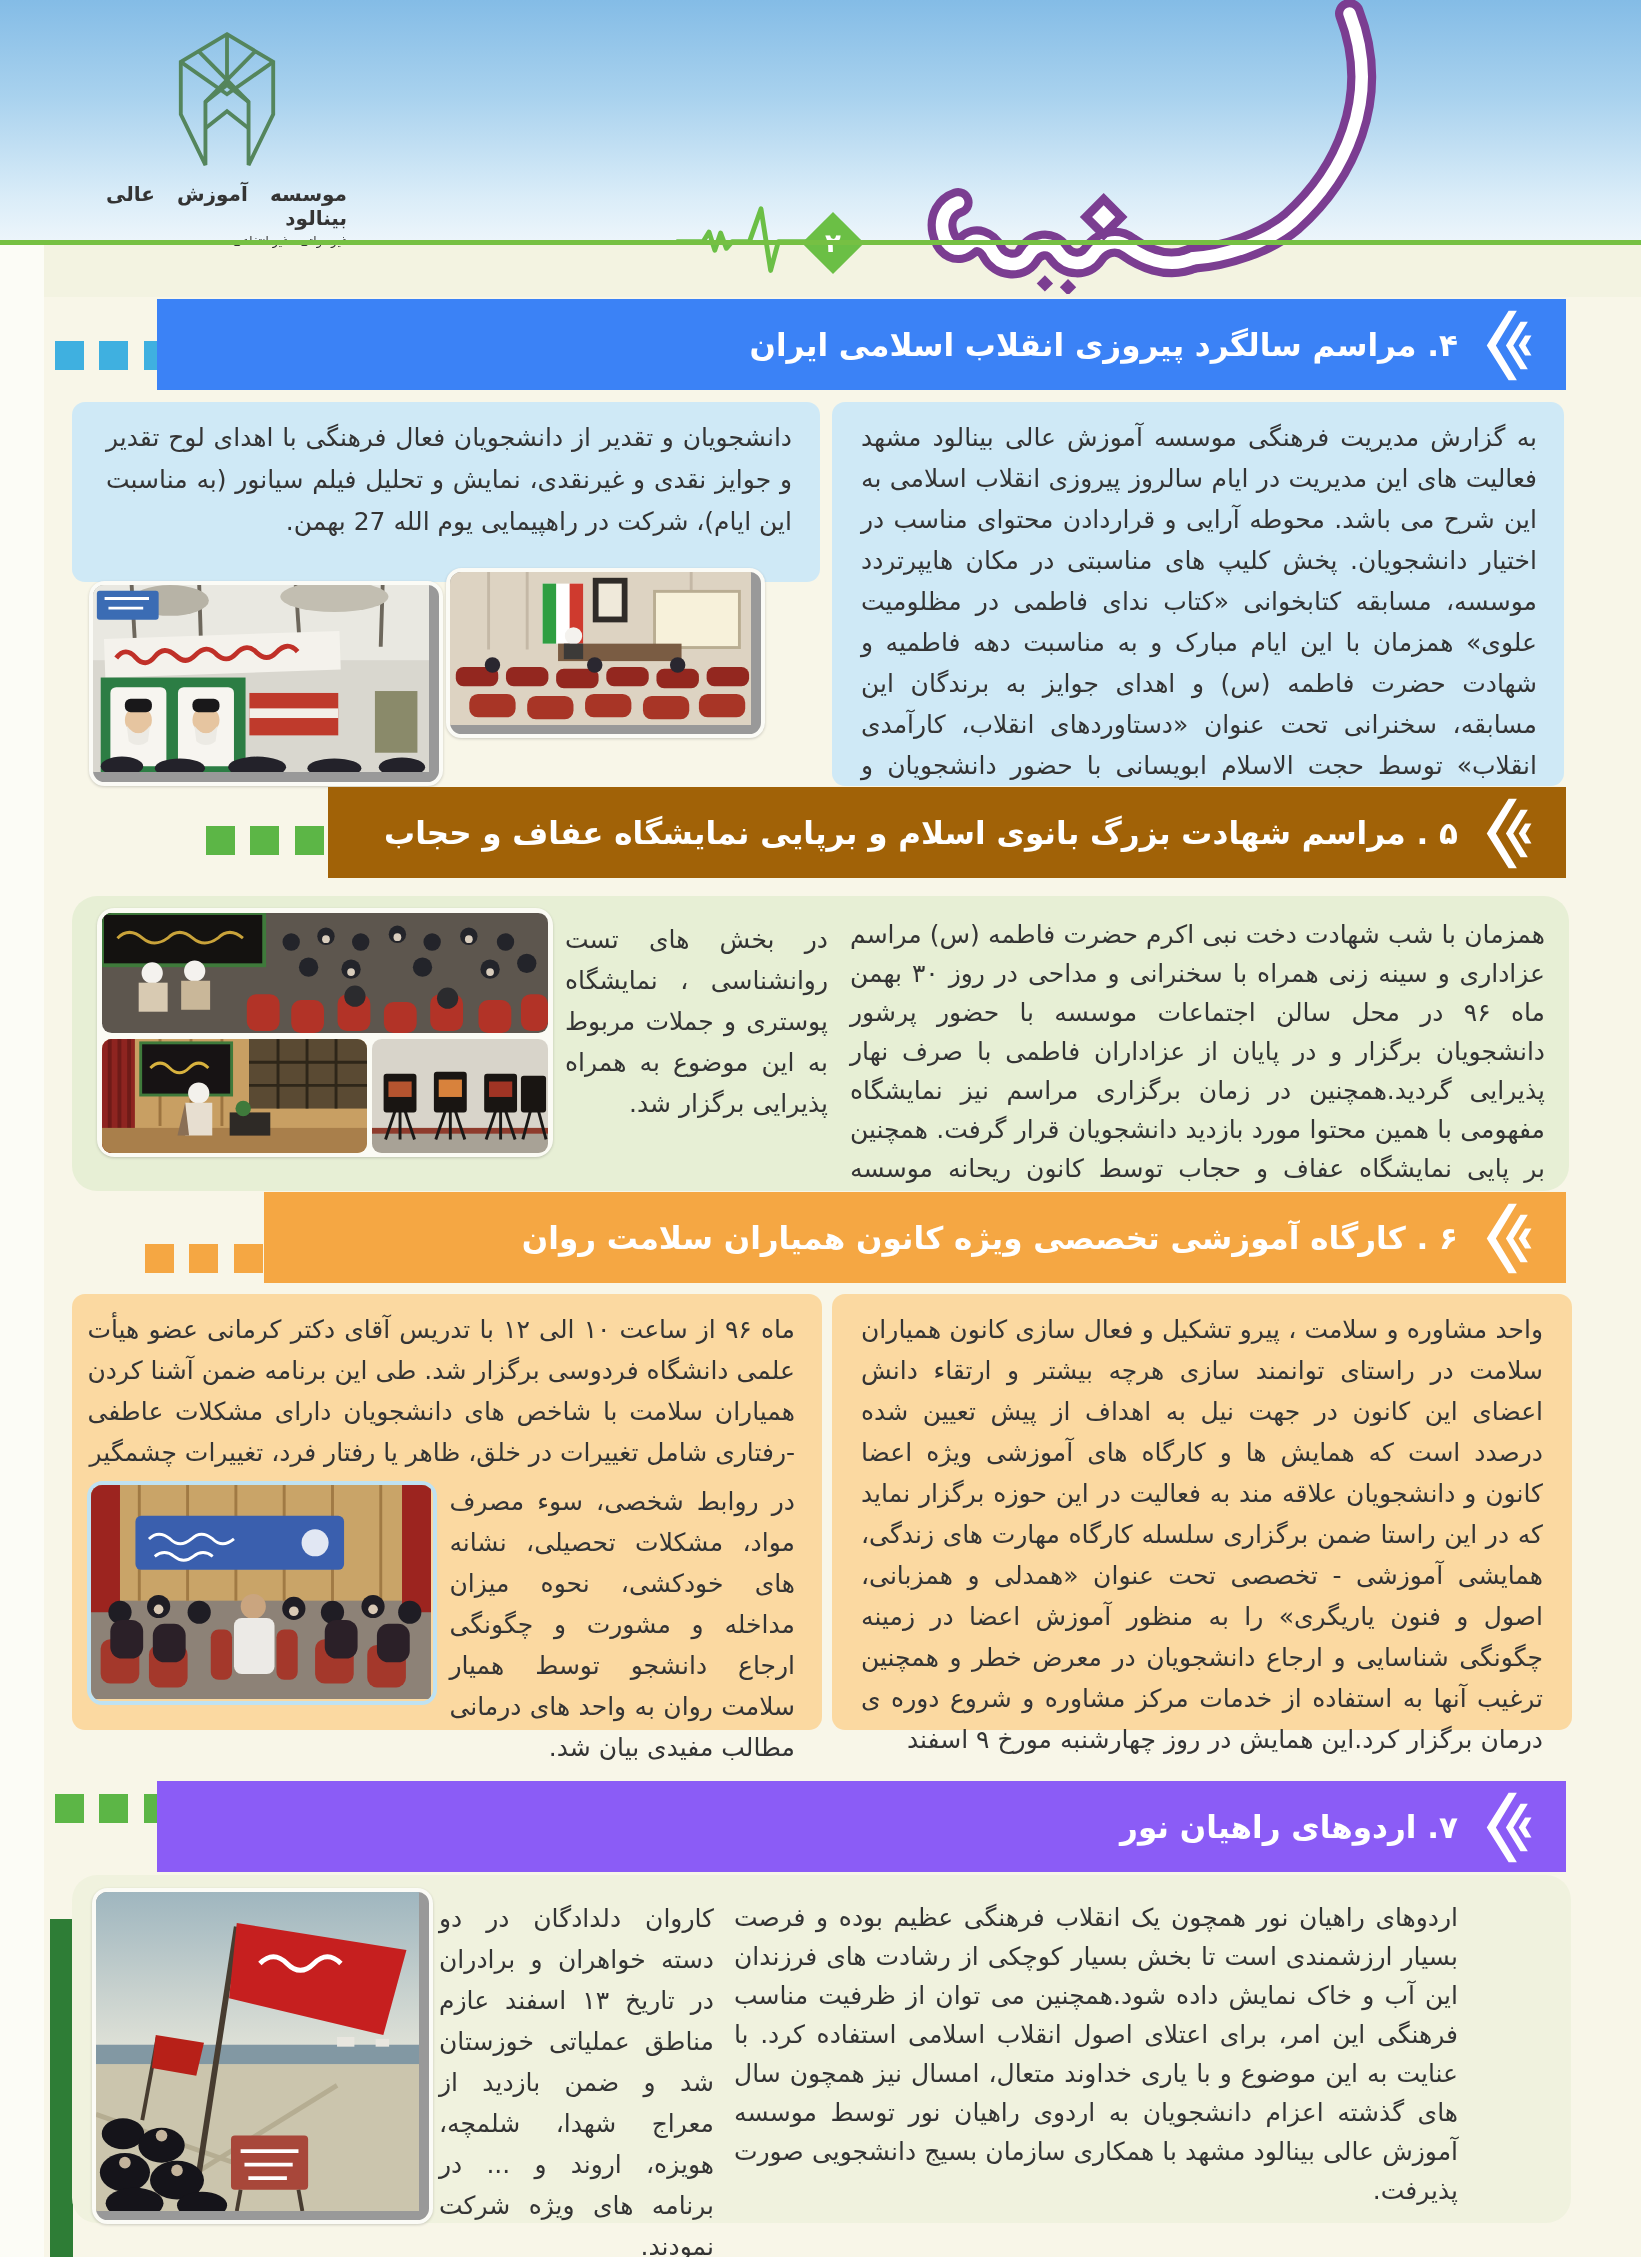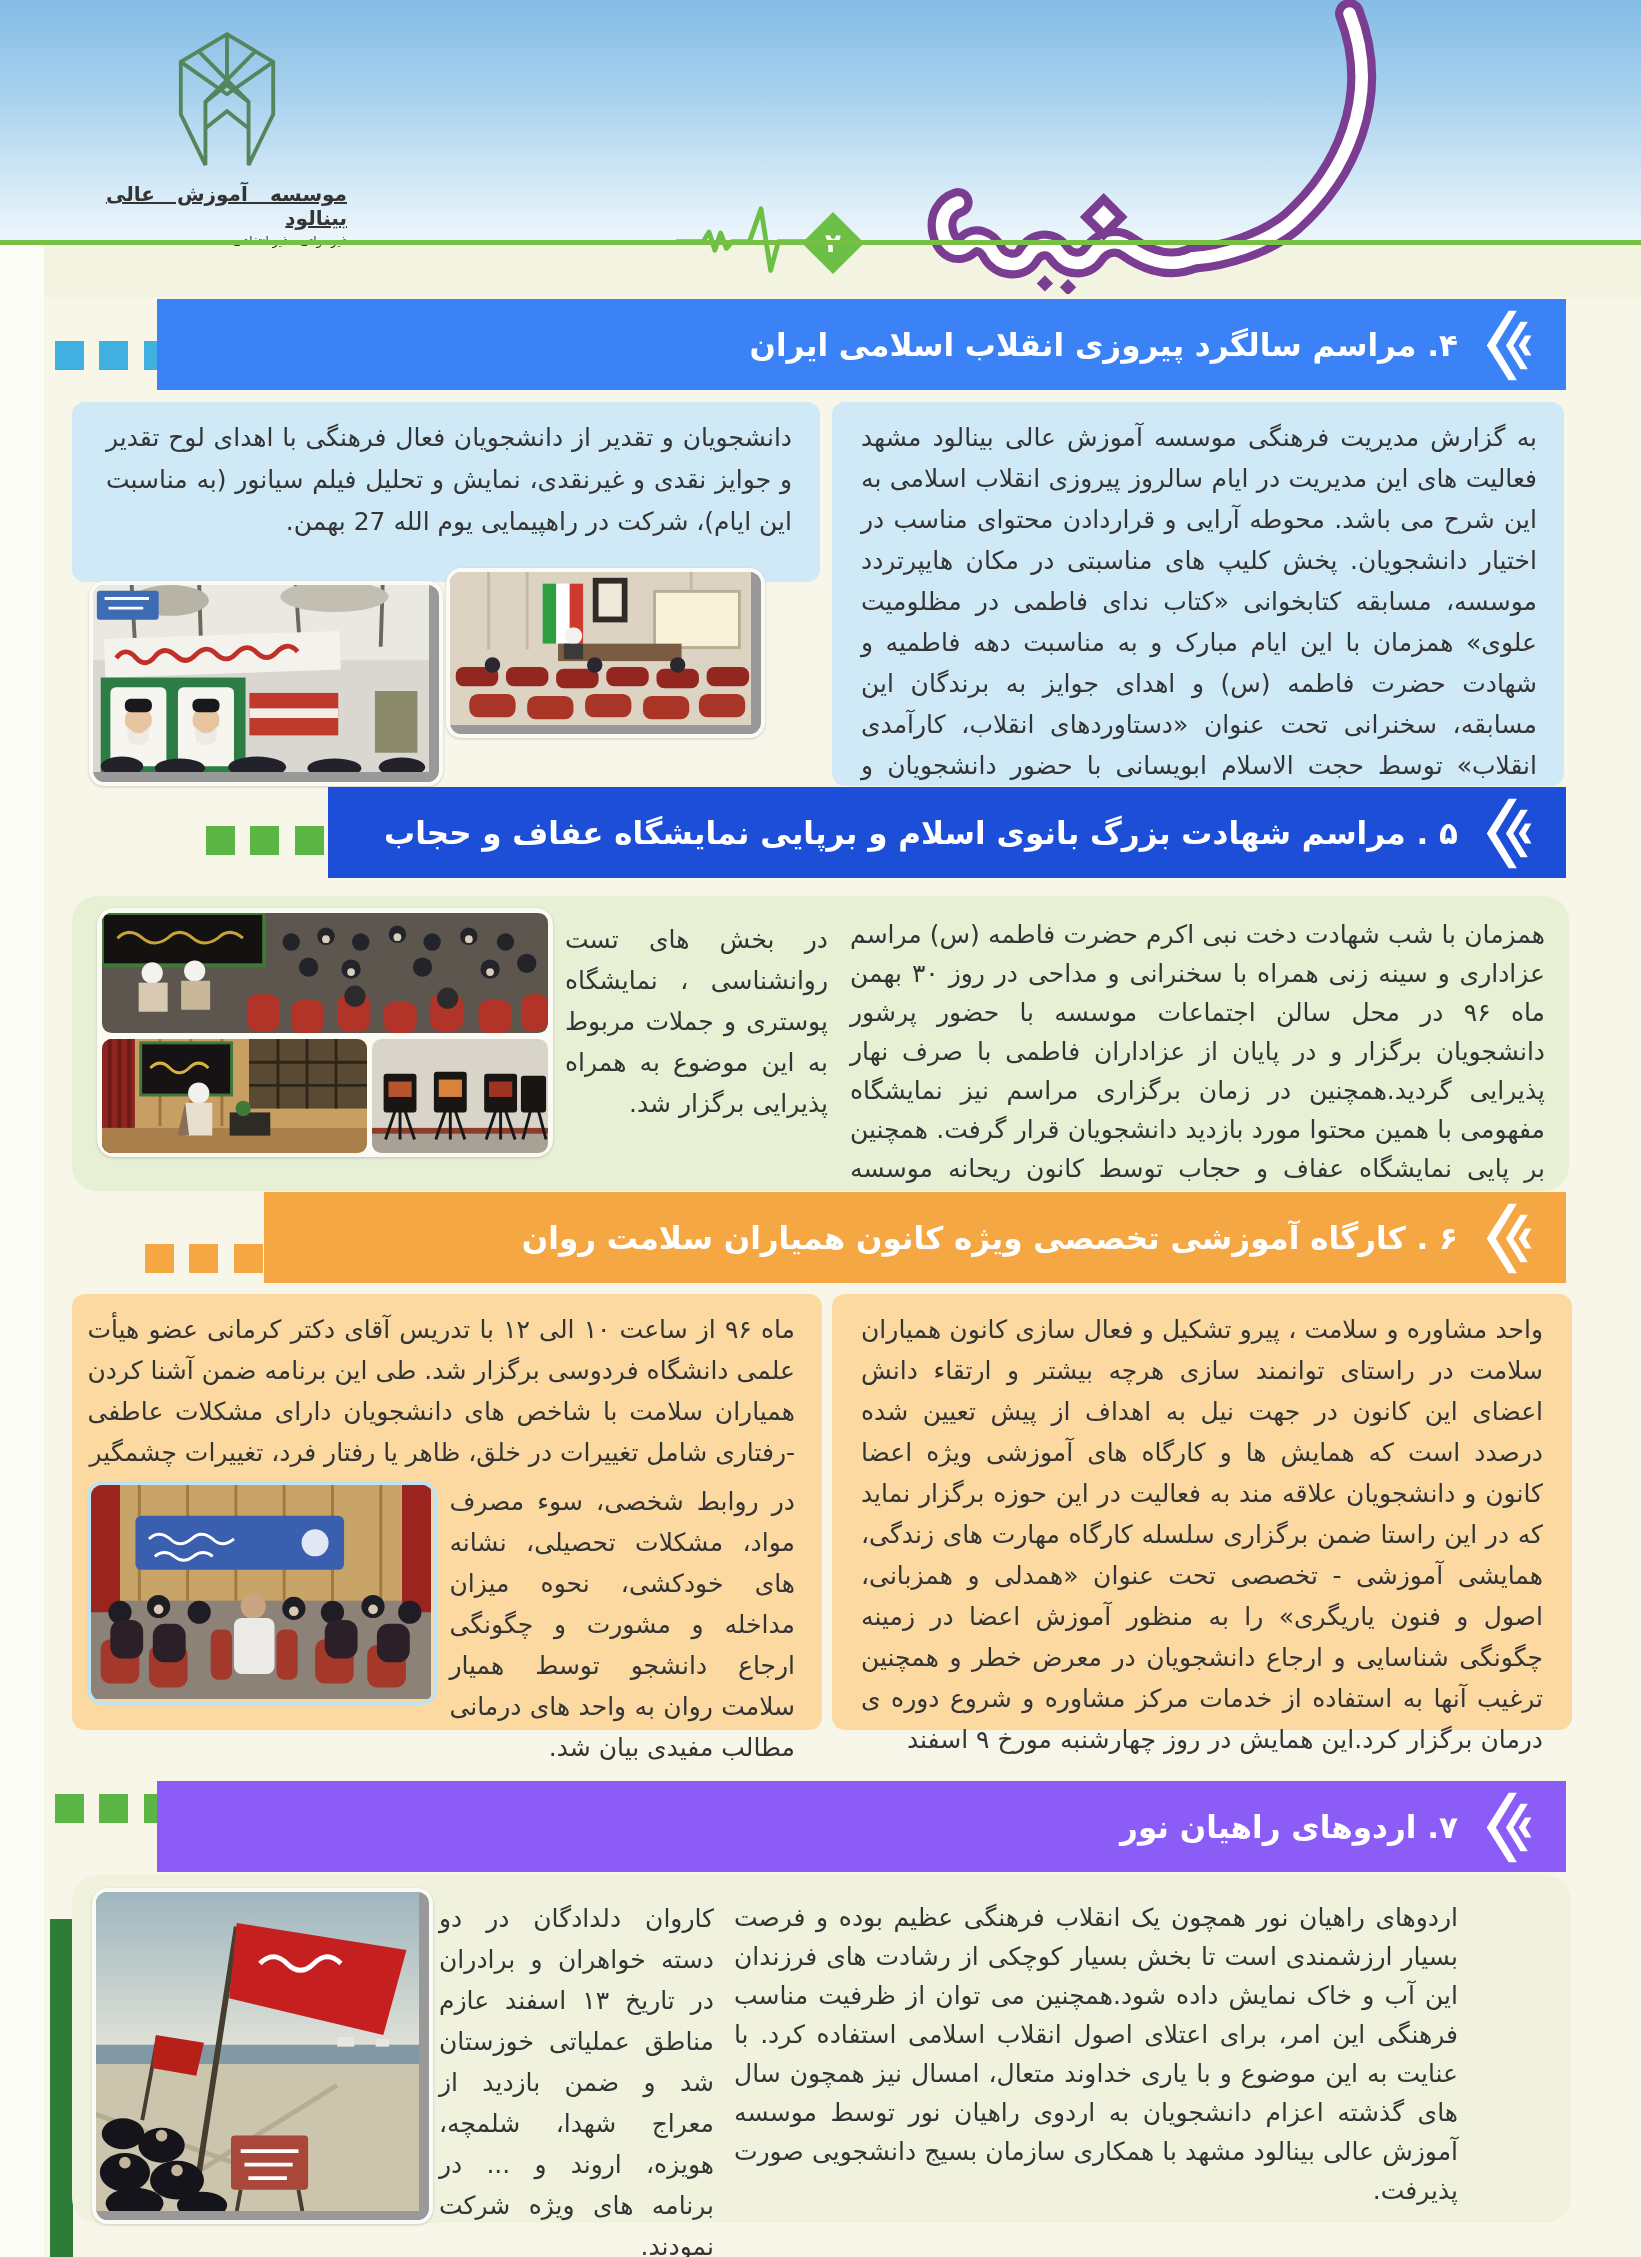--- a/index.html
+++ b/index.html
@@ -6,35 +6,35 @@
   #page{position:relative;width:1641px;height:2257px;background:#f8f6e8;overflow:hidden;
         font-family:"DejaVu Sans",sans-serif;}
   .sky{position:absolute;left:0;top:0;width:1641px;height:244px;
        background:linear-gradient(180deg,#84bce6 0%,#a9d2ee 40%,#d9ecf8 80%,#eef6fb 100%);}
   .green-line{position:absolute;left:0;top:240px;width:1641px;height:4.8px;background:#76c043;}
   .band{position:absolute;left:0;top:245px;width:1641px;height:52px;background:#f3f3e1;}
   .white-left{position:absolute;left:0;top:245px;width:44px;height:2012px;background:#fcfcf6;}
   .green-vbar{position:absolute;left:50px;top:1919px;width:23px;height:338px;background:#2e7d36;}
 
   .logo{position:absolute;left:106px;top:27px;width:241px;text-align:center;}
-  .logo-title{font-size:20px;font-weight:bold;color:#2f5d3a;margin-top:1.9px;text-decoration:underline;}
+  .logo-title{font-size:20px;font-weight:bold;color:#2f5d3a;margin-top:1.9px;}
   .logo-sub{font-size:11.6px;color:#4d7a53;margin-top:3.9px;letter-spacing:1px;}
 
   .ekg{position:absolute;left:676px;top:205px;}
   .diamond{position:absolute;left:811px;top:221px;width:44px;height:44px;background:#6bbf45;
            transform:rotate(45deg);display:flex;align-items:center;justify-content:center;}
   .diamond span{transform:rotate(-45deg);color:#fff;font-weight:bold;font-size:26px;}
 
   .calli{position:absolute;left:898px;top:0;}
 
   .bar{position:absolute;height:91px;display:flex;align-items:center;direction:rtl;}
   .bar .t{color:#fff;font-weight:bold;font-size:31px;padding-right:108px;white-space:nowrap;}
   .bar .chev{position:absolute;left:auto;right:33px;top:9.7px;}
   .bar-s4{left:157px;top:299px;width:1409px;background:#3b82f6;}
-  .bar-s5{left:328px;top:787px;width:1238px;background:#1d4ed8;}
+  .bar-s5{left:328px;top:787px;width:1238px;background:#a16207;}
   .bar-s6{left:264px;top:1192px;width:1302px;background:#f5a743;}
   .bar-s7{left:157px;top:1781px;width:1409px;background:#8b5cf6;}
 
   .squares{position:absolute;display:flex;gap:15.4px;}
   .squares i{width:29px;height:29px;display:block;}
   .sq-s4{left:55px;top:341px;}  .sq-s4 i{background:#3fb0e0;}
   .sq-s5{left:206px;top:826px;} .sq-s5 i{background:#5cb646;}
   .sq-s6{left:145px;top:1244px;}.sq-s6 i{background:#f5a743;}
   .sq-s7{left:55px;top:1794px;} .sq-s7 i{background:#5cb646;}
 

